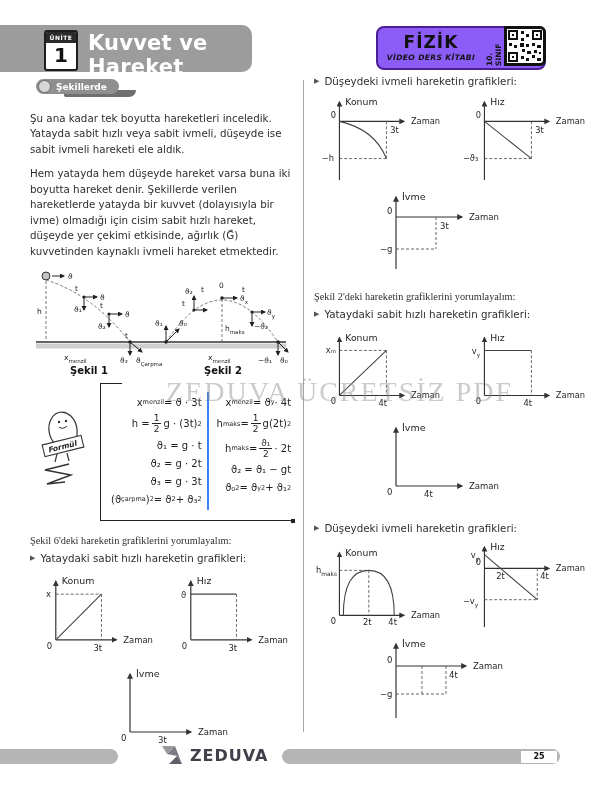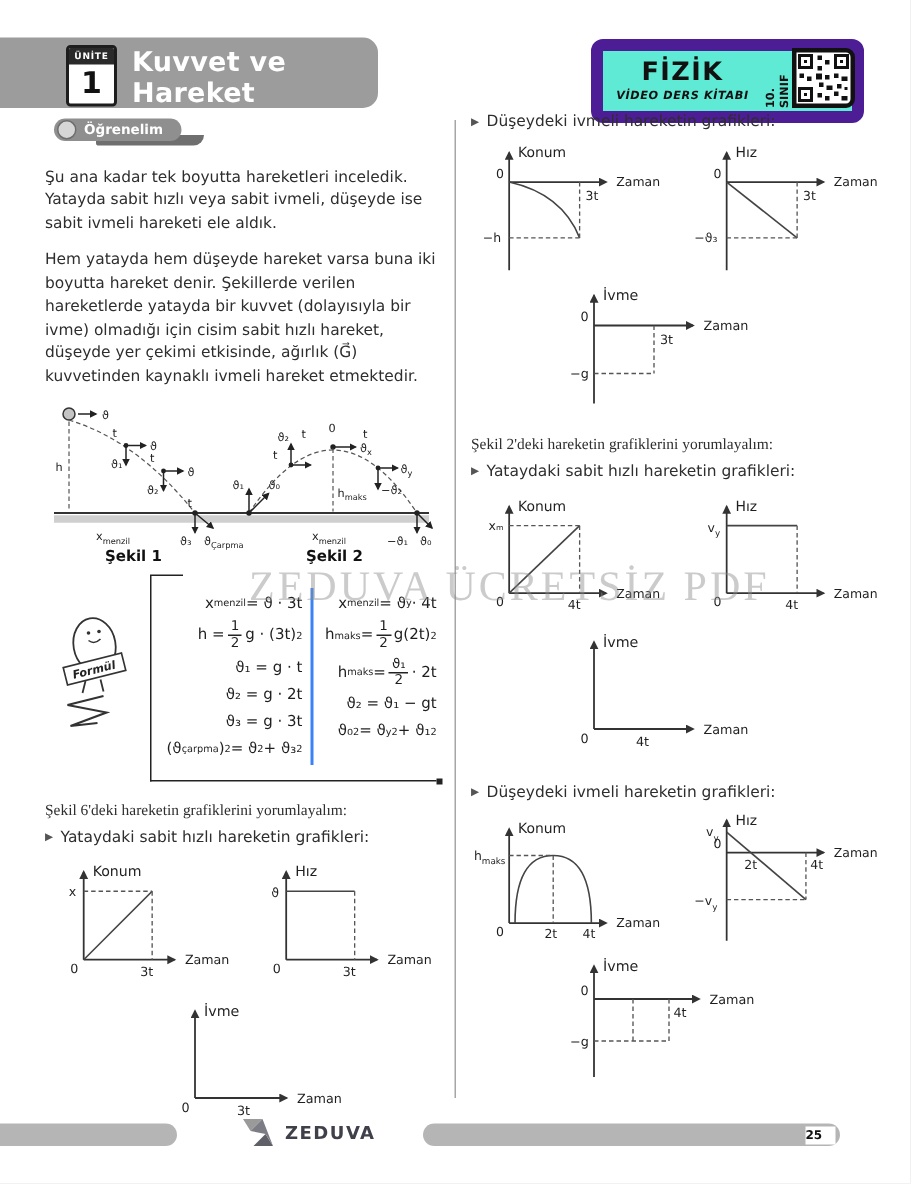--- a/index.html
+++ b/index.html
@@ -7,25 +7,25 @@
         font-family:"DejaVu Sans","Liberation Sans",sans-serif;color:#333;overflow:hidden;}
 
   
   .unit-band{position:absolute;left:0;top:25px;width:252px;height:47px;background:#9c9c9c;
              border-radius:0 10px 10px 0;}
   .unit-badge{position:absolute;left:44px;top:5px;width:30px;height:37px;background:#fff;
               border:2px solid #1d1d1d;border-radius:3px;overflow:hidden;text-align:center;}
   .unit-badge .ub-top{background:#2a2a2a;color:#fff;font-size:6px;font-weight:bold;line-height:11px;letter-spacing:.5px;}
   .unit-badge .ub-num{font-size:20px;font-weight:bold;color:#111;line-height:24px;}
   .unit-titles{position:absolute;left:88px;top:6px;color:#fff;}
-  .unit-title{font-size:18px;font-weight:bold;letter-spacing:.2px;}
+  .unit-title{font-size:21px;font-weight:bold;letter-spacing:.2px;}
   .unit-sub{font-size:10px;margin-top:0;}
 
-  .book-box{position:absolute;left:394px;top:26px;height:40px;border:8px solid #4c1d95;
-            border-radius:8px;display:flex;align-items:stretch;background:#5eead4;}
+  .book-box{position:absolute;left:376px;top:26px;height:40px;border:2px solid #4c1d95;
+            border-radius:8px;display:flex;align-items:stretch;background:#8b5cf6;}
   .book-text{width:106px;display:flex;flex-direction:column;justify-content:center;text-align:center;color:#111;}
   .book-title{font-size:17px;font-weight:bold;letter-spacing:1px;line-height:17px;}
   .book-sub{font-size:7.5px;font-weight:bold;letter-spacing:.4px;margin-top:2px;font-style:italic;}
   .grade{writing-mode:vertical-rl;transform:rotate(180deg);font-size:7.5px;font-weight:bold;
          color:#111;padding:2px 1px;display:flex;align-items:center;}
   .qr{width:42px;height:40px;border:3px solid #111;box-sizing:border-box;margin:-2px -2px -2px 0;
       border-radius:0 6px 6px 0;background:#fff;}
 
   
   .learn{position:absolute;left:36px;top:79px;height:15px;background:#8f8f8f;border-radius:9px;
@@ -76,24 +76,24 @@
   .fs{font-size:5.5px;}
   .fcap{font-size:10px;font-weight:bold;fill:#111;}
   .fdash{stroke:#555;stroke-width:.8;stroke-dasharray:3,2;fill:none;}
   .vec{stroke:#222;stroke-width:1;fill:none;}
 
   
   .watermark{position:absolute;left:166px;top:376px;font-size:28px;letter-spacing:2px;
              color:rgba(140,140,140,.45);white-space:nowrap;z-index:9;pointer-events:none;font-family:Liberation Serif, serif;}
   .foot-bar-l{position:absolute;left:0;top:749px;width:118px;height:15px;background:#b5b5b5;border-radius:0 8px 8px 0;}
   .foot-bar-r{position:absolute;left:282px;top:749px;width:278px;height:15px;background:#b5b5b5;border-radius:8px;}
-  .page-num{position:absolute;right:3px;top:1.5px;width:20px;height:12px;background:#fff;
-            font-size:8px;font-weight:bold;color:#111;text-align:left;line-height:12px;}
+  .page-num{position:absolute;right:3px;top:1.5px;width:36px;height:12px;background:#fff;
+            font-size:8px;font-weight:bold;color:#111;text-align:center;line-height:12px;}
   .brand{position:absolute;left:160px;top:744px;display:flex;align-items:center;gap:6px;}
-  .brand-name{font-size:12px;font-weight:bold;color:#3f4049;letter-spacing:1px;}
+  .brand-name{font-size:16px;font-weight:bold;color:#3f4049;letter-spacing:1px;}
 </style>
 </head>
 <body>
 
 <div class="page">
 
   <div class="unit-band">
     <div class="unit-badge">
       <div class="ub-top">ÜNİTE</div>
       <div class="ub-num">1</div>
@@ -140,21 +140,21 @@
           <rect x="30" y="29" width="4" height="3"></rect>
             <rect x="32" y="23" width="2" height="2"></rect>
         </g>
       </svg>
     </div>
   </div>
 
   <div class="learn-tail"></div>
   <div class="learn">
     <span class="learn-ic"></span>
-    <span>Öğrenelim</span>
+    <span>Şekillerde</span>
   </div>
 
   <div class="divider"></div>
 
   <div class="col-left">
     <p class="para">Şu ana kadar tek boyutta hareketleri inceledik. Yatayda sabit hızlı veya sabit ivmeli, düşeyde ise sabit ivmeli hareketi ele aldık.</p>
     <p class="para">Hem yatayda hem düşeyde hareket varsa buna iki boyutta hareket denir. Şekillerde verilen hareketlerde yatayda bir kuvvet (dolayısıyla bir ivme) olmadığı için cisim sabit hızlı hareket, düşeyde yer çekimi etkisinde, ağırlık (G⃗) kuvvetinden kaynaklı ivmeli hareket etmektedir.</p>
 
     
     <svg width="262" height="108" viewBox="0 0 262 108">

